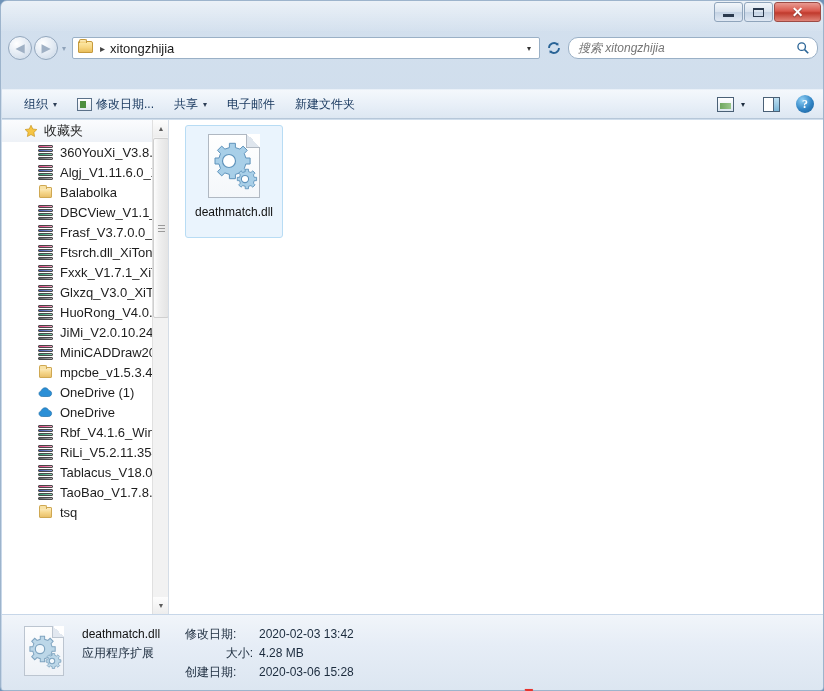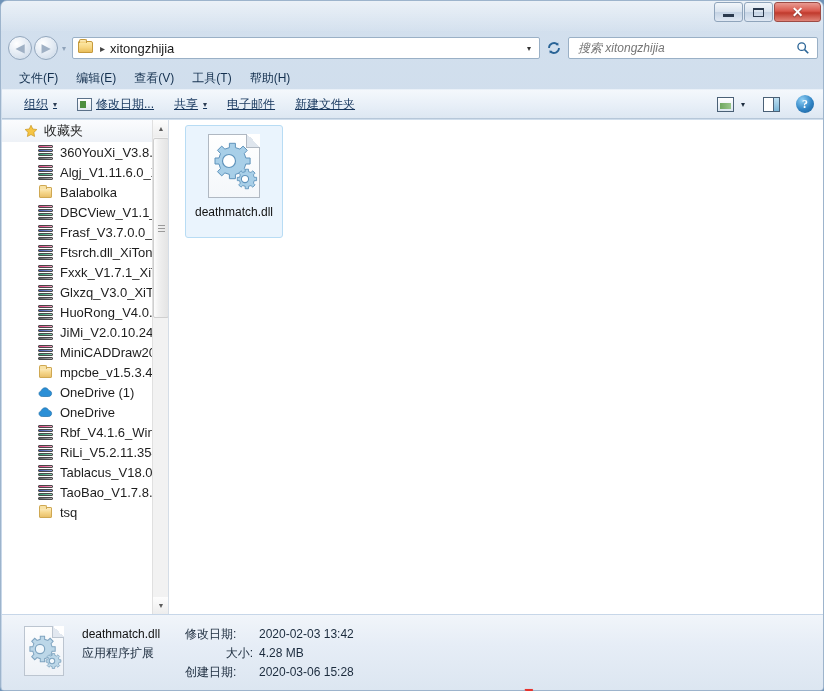--- a/index.html
+++ b/index.html
@@ -128,21 +128,21 @@
     width: 24px; height: 22px;
     margin: 0 2px;
     display: flex; align-items: center; justify-content: center;
     color: #2a6496; font-size: 14px; font-weight: bold;
   }
   #searchbox {
     width: 250px; height: 22px;
     margin-right: 7px;
     background: #fff;
     border: 1px solid #9ab0c6;
-    border-radius: 2px;
+    border-radius: 10px;
     display: flex; align-items: center;
     position: relative;
   }
   #search-input {
     border: 0; outline: 0;
     width: 215px; margin-left: 7px;
     font-family: "Liberation Sans", sans-serif;
     font-size: 12px; font-style: italic; color: #8a8a8a;
     background: transparent;
   }
@@ -169,21 +169,20 @@
     border-top: 1px solid #e9f0f8;
     border-bottom: 1px solid #b6c7d9;
     display: flex; align-items: center;
     font-size: 12px; color: #15355c;
   }
   .cmditem {
     display: flex; align-items: center;
     padding: 3px 8px; margin-left: 4px;
     border-radius: 2px; cursor: default;
     white-space: nowrap;
-    text-decoration: underline;
   }
   .cmditem:first-child { margin-left: 14px; }
   .cmd-caret { font-size: 8px; margin-left: 5px; color: #2c3e55; }
   #openwith-icon {
     width: 15px; height: 13px; margin-right: 4px;
     border: 1px solid #5b7189;
     background: linear-gradient(to bottom, #ffffff, #e2e9f1);
     position: relative;
   }
   #openwith-icon:after {
@@ -469,27 +468,20 @@
 
     <div id="searchbox">
       <input id="search-input" type="text" placeholder="搜索 xitongzhijia" style="">
       <svg id="search-icon" viewBox="0 0 16 16">
         <circle cx="6.5" cy="6.5" r="4.3" fill="none" stroke="#2a6496" stroke-width="1.5"></circle>
         <line x1="9.8" y1="9.8" x2="14" y2="14" stroke="#2a6496" stroke-width="1.8"></line>
       </svg>
     </div>
   </div>
 
-  <div id="menubar">
-    <div class="menuitem">文件(F)</div>
-    <div class="menuitem">编辑(E)</div>
-    <div class="menuitem">查看(V)</div>
-    <div class="menuitem">工具(T)</div>
-    <div class="menuitem">帮助(H)</div>
-  </div>
 
   <div id="cmdbar">
     <div class="cmditem">
       <span>组织</span>
       <span class="cmd-caret">▾</span>
     </div>
     <div class="cmditem">
       <span id="openwith-icon"></span>
       <span>修改日期...</span>
     </div>

